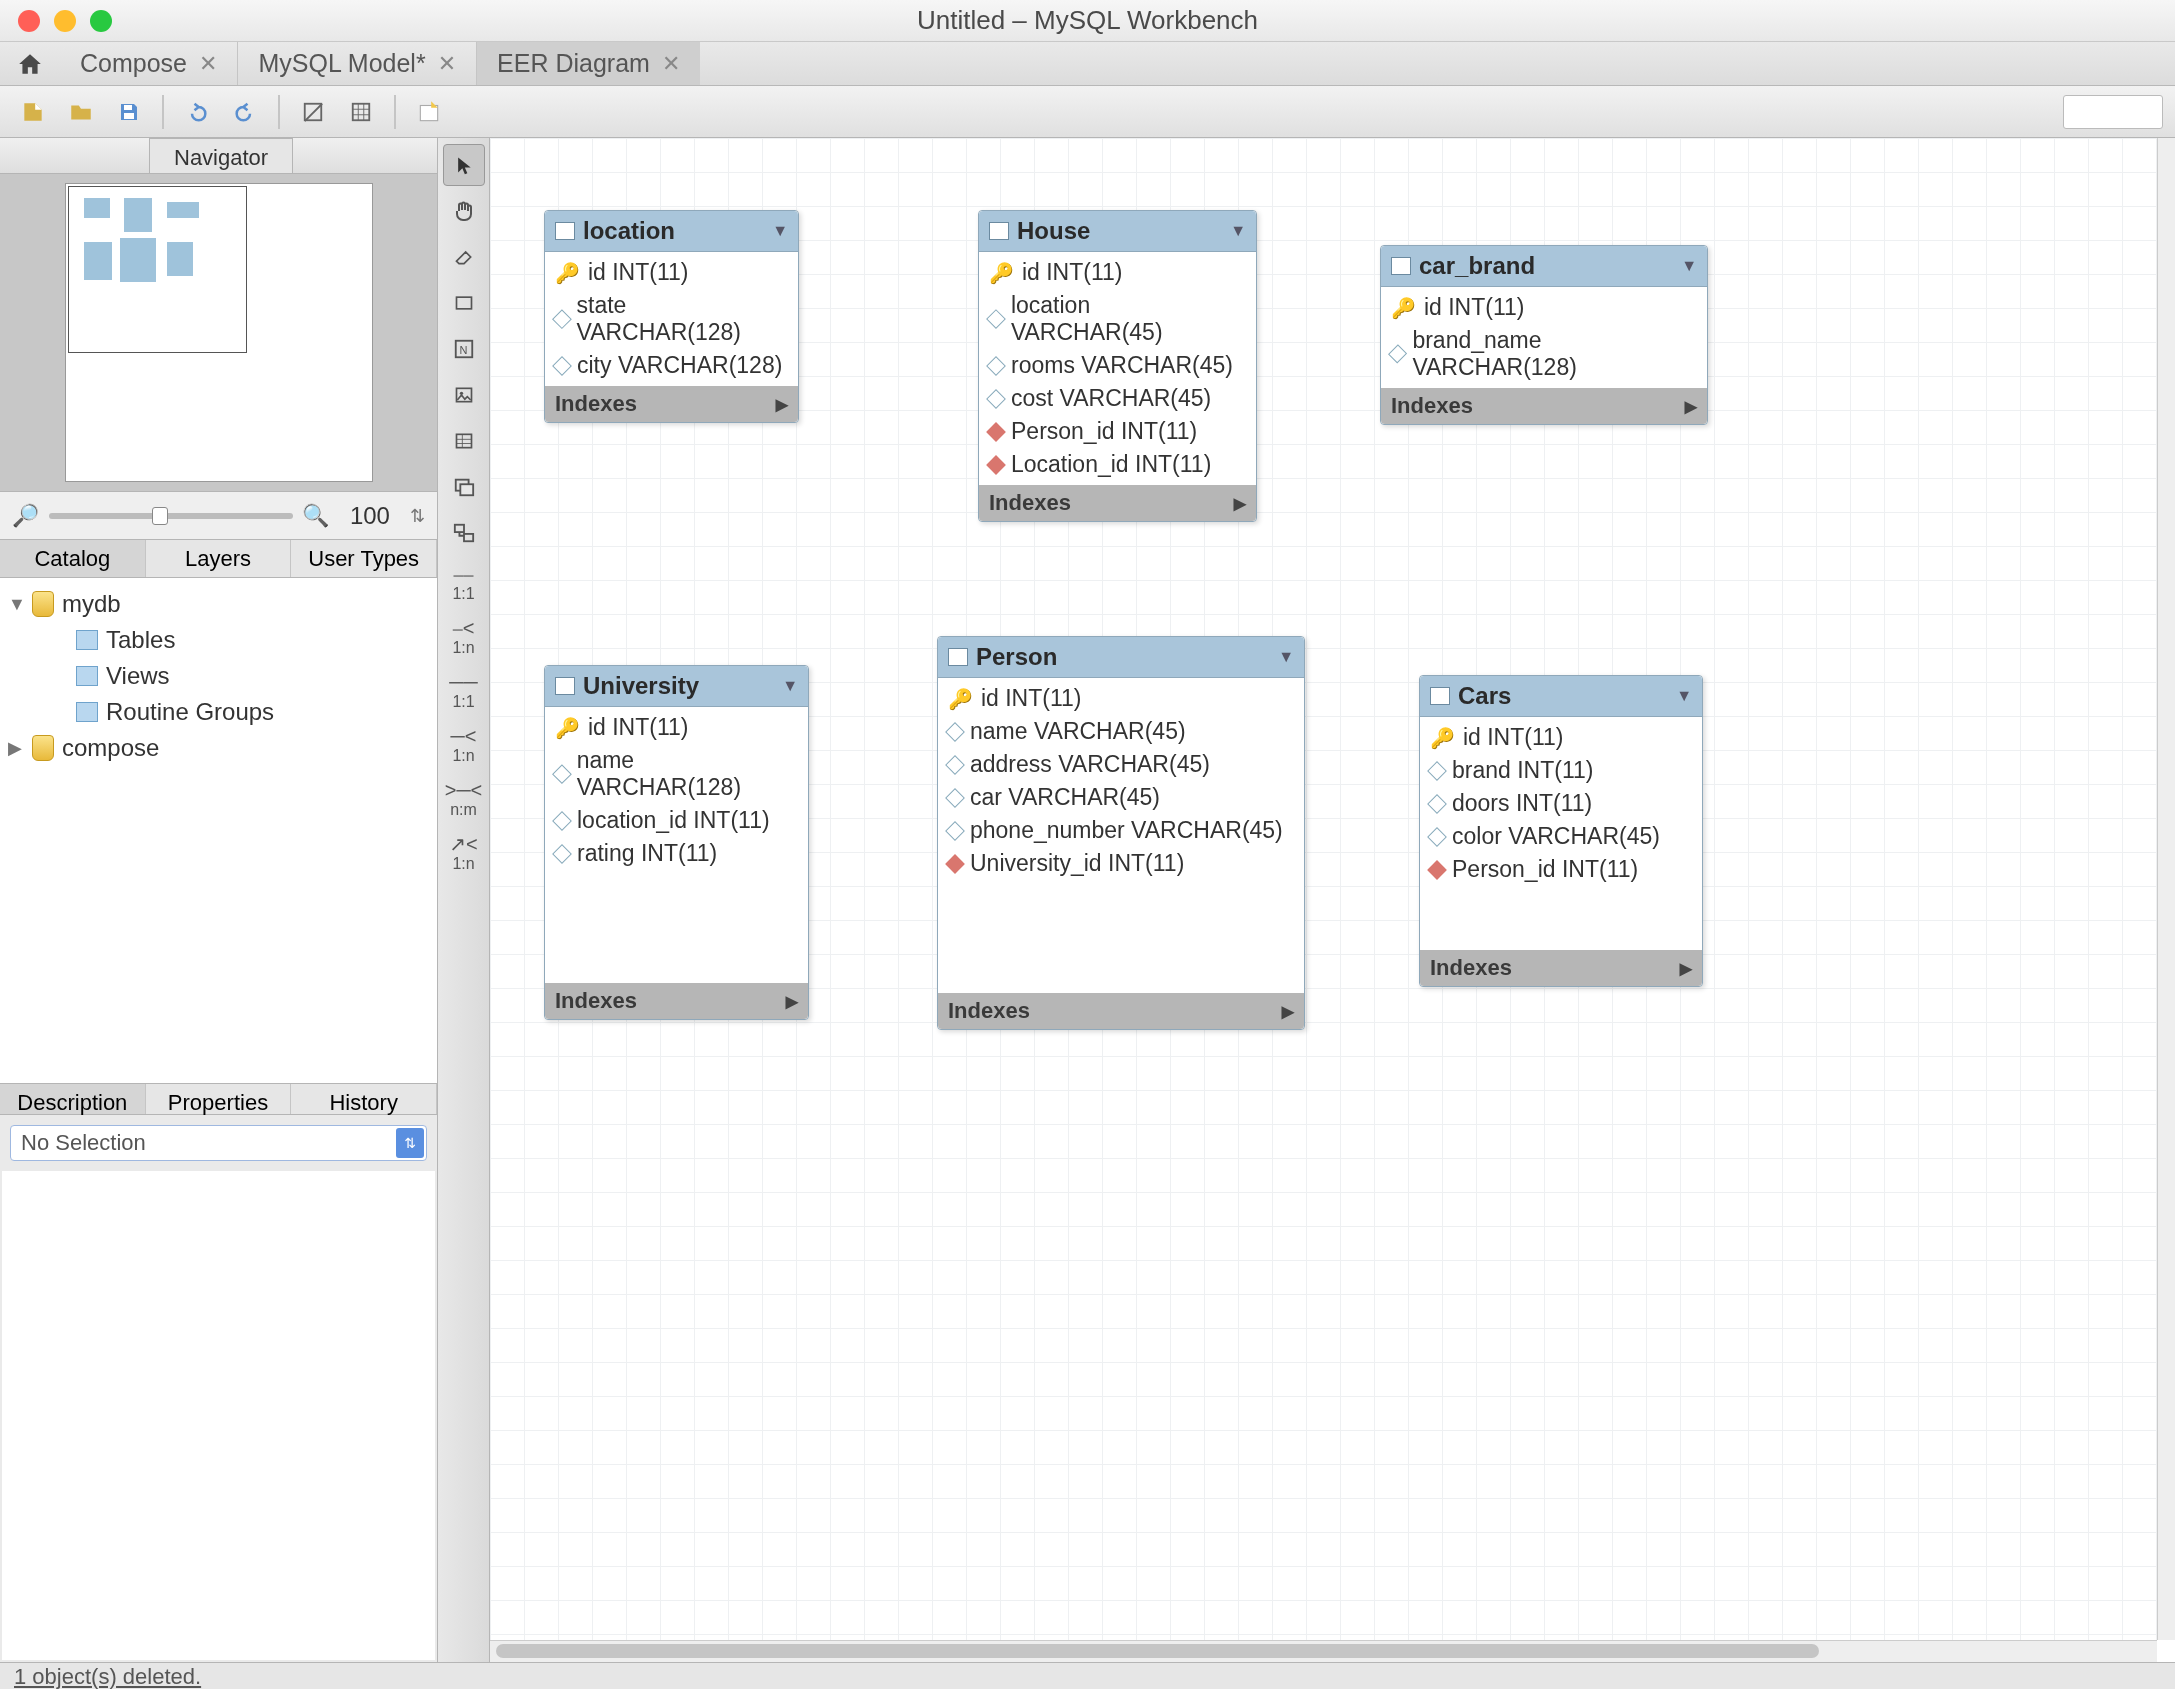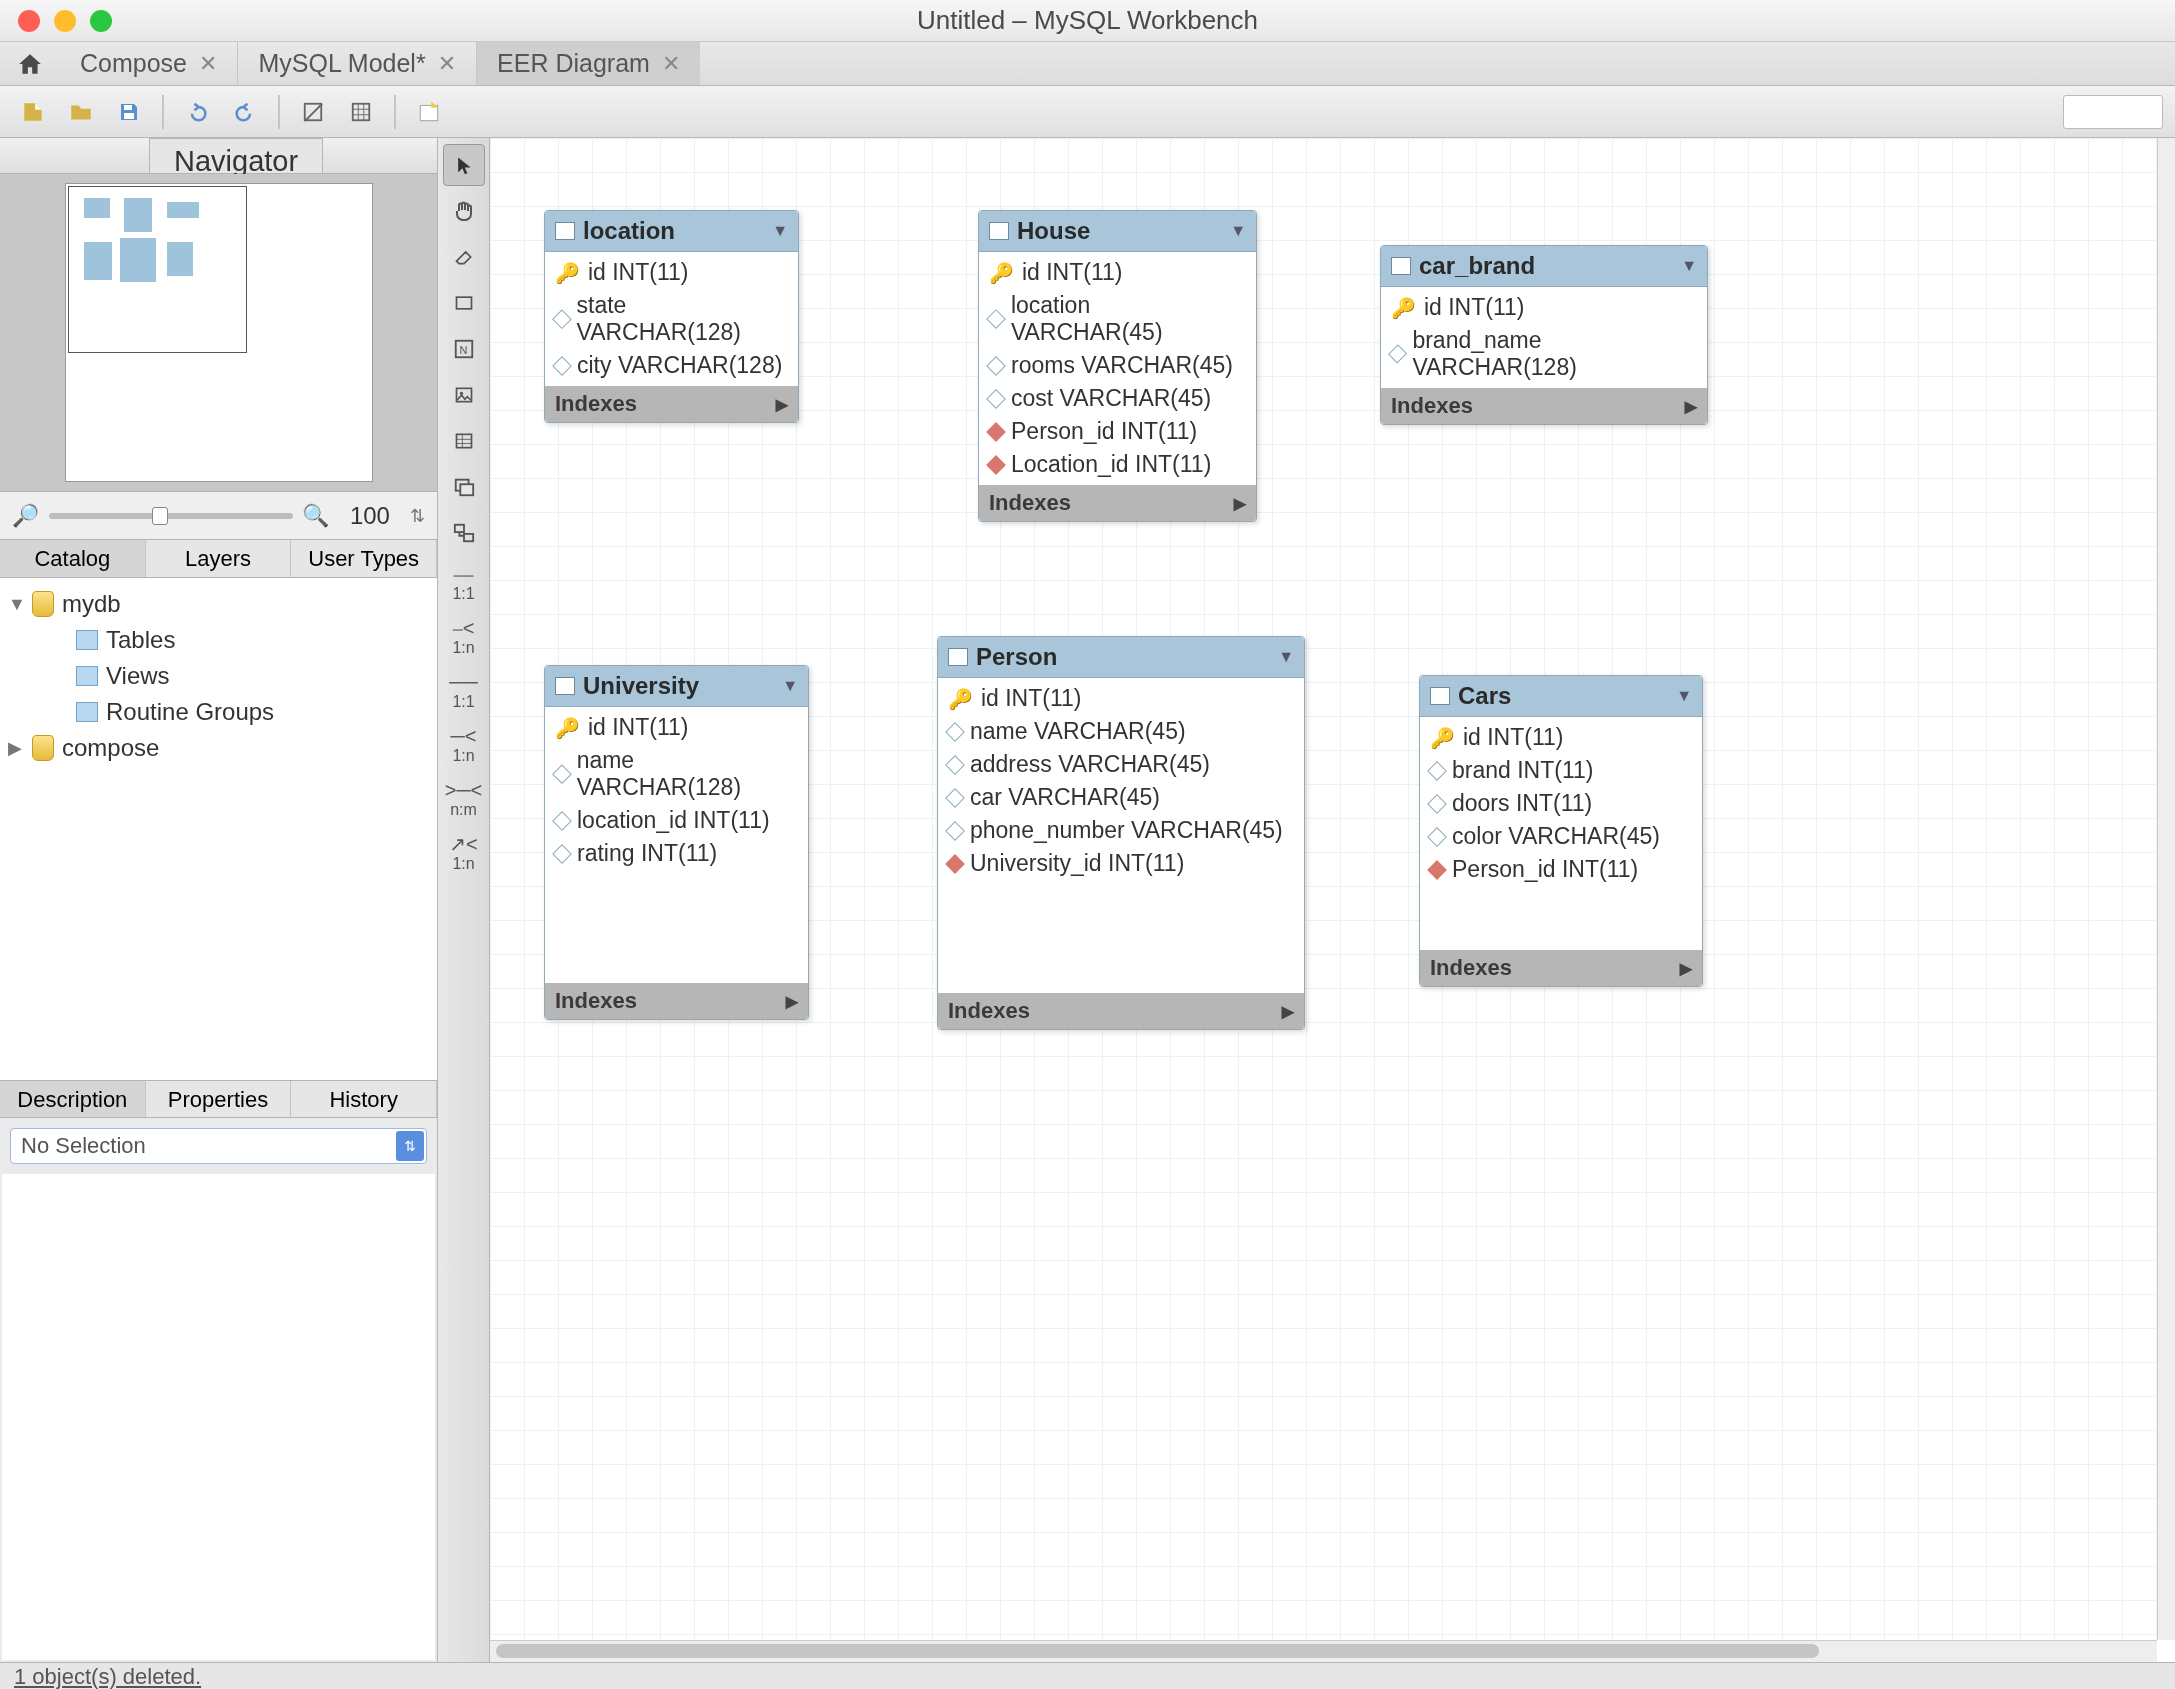--- a/index.html
+++ b/index.html
@@ -26,38 +26,38 @@
 .tsep { width:2px; height:34px; background:#c5c5c5; margin:0 6px;}
 .toolbar-right { margin-left:auto; }
 .search-box { width:100px; height:34px; background:#fff; border:1px solid #bbb; border-radius:3px;}
 
 
 .body { display:flex; height:calc(100% - 42px - 44px - 52px - 28px); }
 
 
 .left { width:438px; background:#eaeaea; border-right:1px solid #b5b5b5; display:flex; flex-direction:column;}
 .nav-tab { height:36px; background:linear-gradient(#f0f0f0,#dedede); border-bottom:1px solid #b5b5b5; display:flex; }
-.nav-tab div { padding:6px 24px; font-size:29px; color:#333; border:1px solid #b5b5b5; border-bottom:none; background:#e6e6e6; margin-left:149px;text-align:right;}
+.nav-tab div { padding:6px 24px; font-size:22px; color:#333; border:1px solid #b5b5b5; border-bottom:none; background:#e6e6e6; margin-left:149px;text-align:right;}
 .minimap { height:318px; background:#c7c7c7; border-bottom:1px solid #b5b5b5; padding:10px; display:flex; align-items:center; justify-content:center;}
 .minimap-inner { width:308px; height:299px; background:#fff; border:1px solid #999; position:relative;}
 .mm-view { position:absolute; border:1px solid #555; left:2px; top:2px; width:179px; height:167px;}
 .mm-box { position:absolute; background:#9fc3db; }
 .zoomrow { height:48px; display:flex; align-items:center; padding:0 12px; gap:10px; border-bottom:1px solid #b5b5b5; background:#efefef;}
 .zoomrow .slider { flex:1; height:6px; background:#bcbcbc; border-radius:3px; position:relative;}
 .zoomrow .slider .thumb{ position:absolute; left:42%; top:-6px; width:16px; height:18px; background:#fff; border:1px solid #888; border-radius:3px;}
 .zoomval { font-size:24px; color:#333; width:60px; text-align:center;}
 .subtabs { height:38px; display:flex; border-bottom:1px solid #b5b5b5;}
 .subtabs div { flex:1; text-align:center; font-size:22px; padding:6px 0; background:#e6e6e6; border-right:1px solid #c5c5c5; cursor:pointer;}
 .subtabs div.active{ background:#d5d5d5; font-weight:500;}
 .tree { flex:1; background:#fff; padding:8px 6px; font-size:24px; color:#333; overflow:auto;}
 .tree .row{ display:flex; align-items:center; gap:8px; padding:4px 2px; cursor:pointer;} .tree .indent2{padding-left:70px;}
 .db-ico{width:22px;height:26px;background:linear-gradient(#fbe38b,#e8b93a);border-radius:4px 4px 6px 6px;border:1px solid #c79a1f;}
 .tbl-ico{width:22px;height:20px;background:#b9d7ef;border:1px solid #6fa3cc;}
 .tri{color:#777;font-size:18px;width:16px;}
-.btabs { height:38px; display:flex; border-top:1px solid #b5b5b5; border-bottom:1px solid #b5b5b5;}
+.btabs { height:32px; display:flex; border-top:1px solid #b5b5b5; border-bottom:1px solid #b5b5b5;}
 .btabs div { flex:1; text-align:center; font-size:22px; padding:6px 0; background:#e6e6e6; border-right:1px solid #c5c5c5;}
 .btabs div.active{background:#d5d5d5;font-weight:500;}
 .sel-dd{ margin:10px; height:36px; background:#fff; border:1px solid #9fb8e0; border-radius:4px; display:flex; align-items:center; padding:0 10px; font-size:22px; color:#555; position:relative;}
 .sel-dd .dd{ position:absolute; right:2px; top:2px; width:28px; height:30px; background:#5a8fe0; border-radius:3px; display:flex; align-items:center; justify-content:center; color:#fff; font-size:14px;}
 .desc-area{ flex:1; background:#fff; margin:0 2px 2px 2px;}
 
 
 .palette { width:52px; background:linear-gradient(90deg,#e8e8e8,#dadada); border-right:1px solid #b5b5b5; display:flex; flex-direction:column; align-items:center; padding-top:6px; gap:4px;}
 .pbtn { width:42px; height:42px; border:1px solid transparent; border-radius:4px; display:flex; align-items:center; justify-content:center; cursor:pointer; font-size:22px; color:#555;}
 .pbtn.active{ background:#c8c8c8; border-color:#999;}

